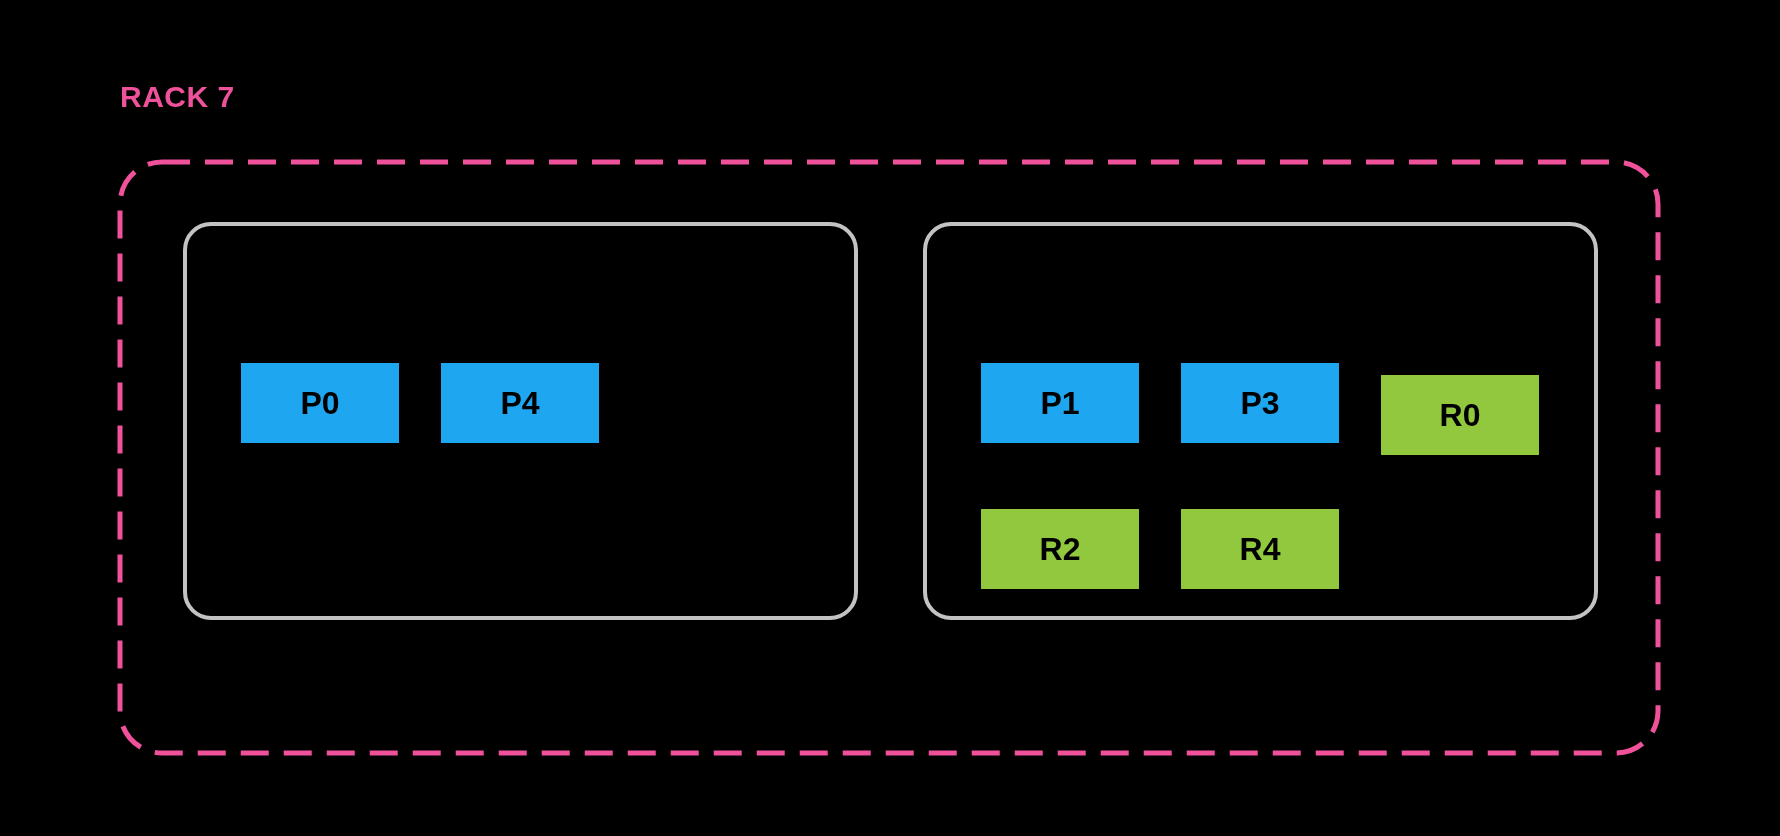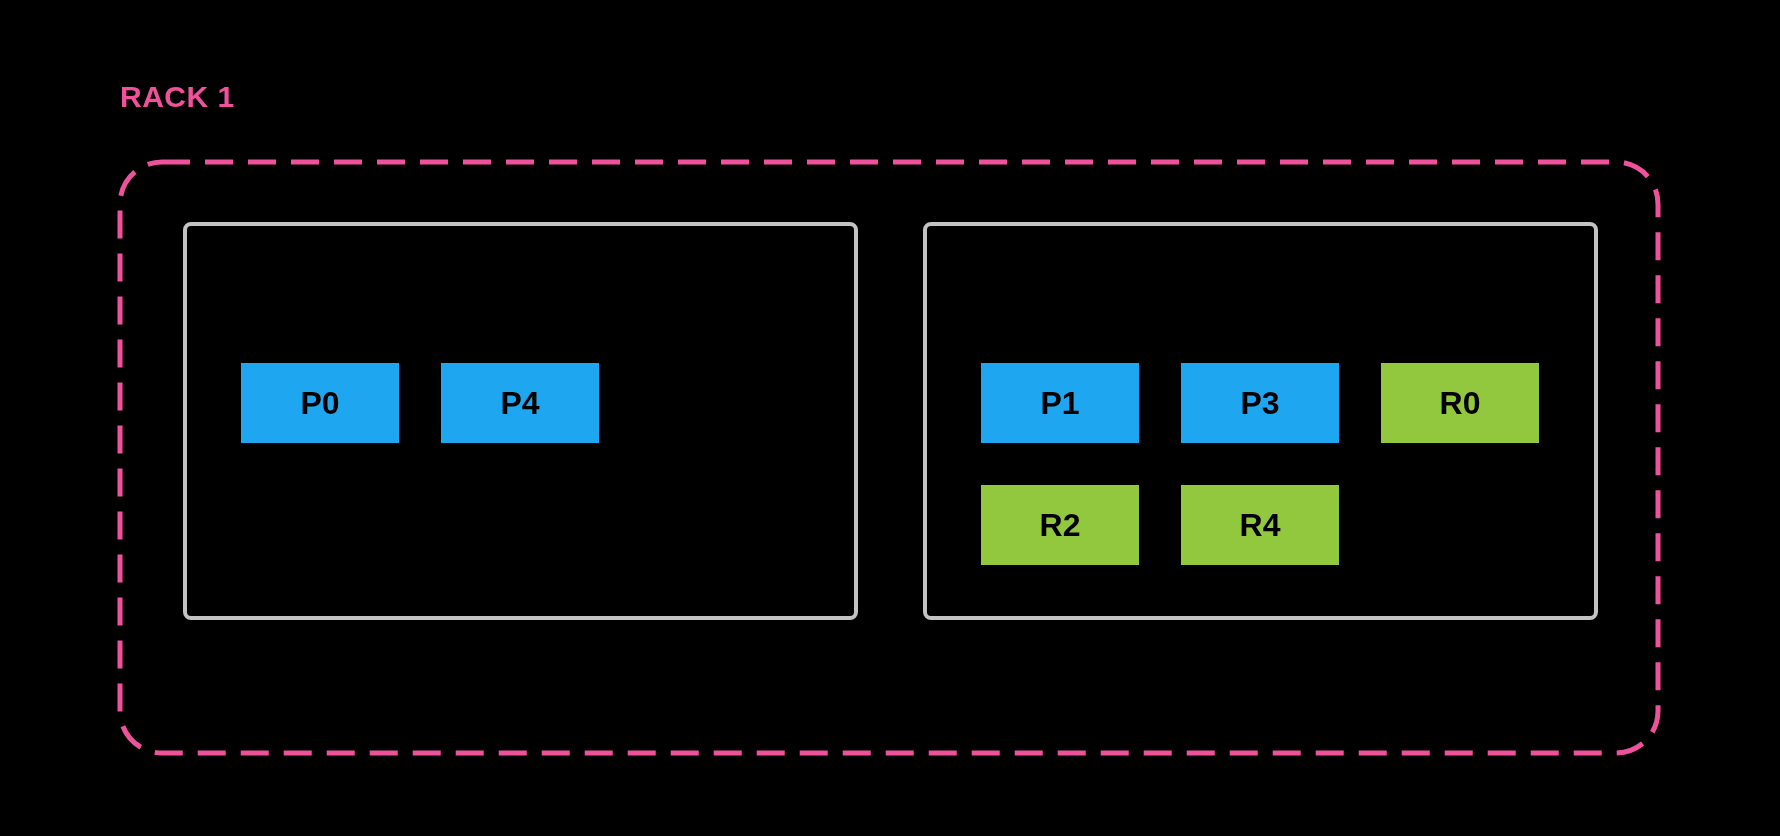--- a/index.html
+++ b/index.html
@@ -44,21 +44,21 @@
     stroke: var(--rack-pink);
     stroke-width: 5;
     stroke-dasharray: 28 15;
   }
   .host {
     position: absolute;
     top: 222px;
     width: 675px;
     height: 398px;
     border: 4px solid var(--host-border-gray);
-    border-radius: 8px;
+    border-radius: 28px;
     background: transparent;
   }
   .host-left  { left: 183px; }
   .host-right { left: 923px; text-decoration: underline; }
   .rows {
     position: absolute;
     left: 54px;
     top: 137px;
     display: flex;
     flex-direction: column;
@@ -72,28 +72,28 @@
     width: 158px;
     height: 80px;
     display: flex;
     align-items: center;
     justify-content: center;
     font-size: 32px;
     font-weight: bold;
     color: var(--block-text);
   }
   .block.primary { background: var(--primary-blue); }
-  .block.replica { background: var(--replica-green); }
+  .block.replica { background: var(--replica-green); margin-top: 12px; }
 </style>
 </head>
 <body>
 
 <div class="stage">
 
-  <div class="rack-label">RACK 1</div>
+  <div class="rack-label">RACK 7</div>
 
   <svg class="rack-border" viewBox="0 0 1544 597" aria-hidden="true">
     <rect x="3" y="3" width="1538" height="591" rx="42" ry="42"></rect>
   </svg>
 
   <div class="host host-left">
     <div class="rows">
       <div class="row">
         <div class="block primary">P0</div>
         <div class="block primary">P4</div>

